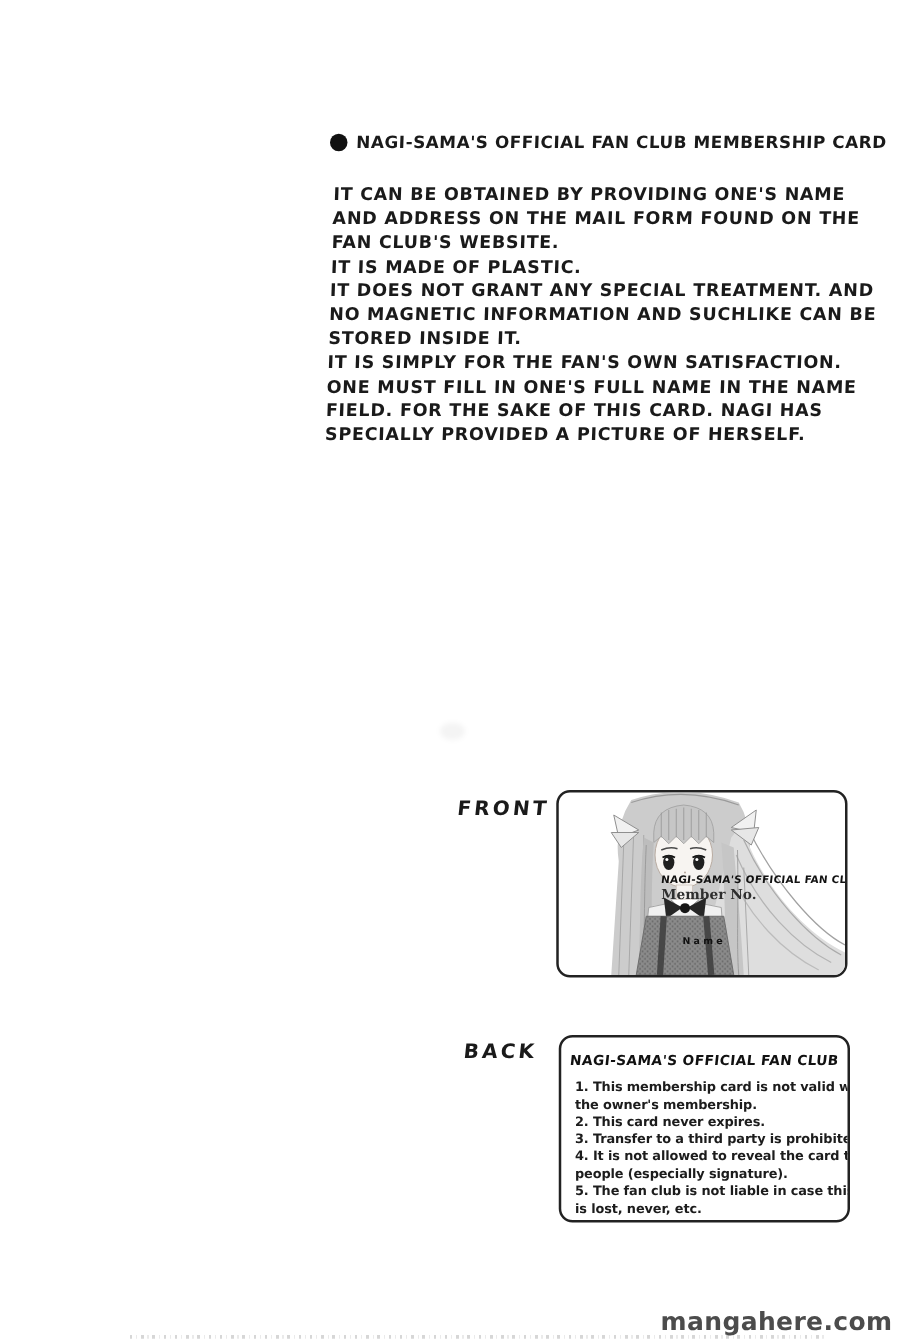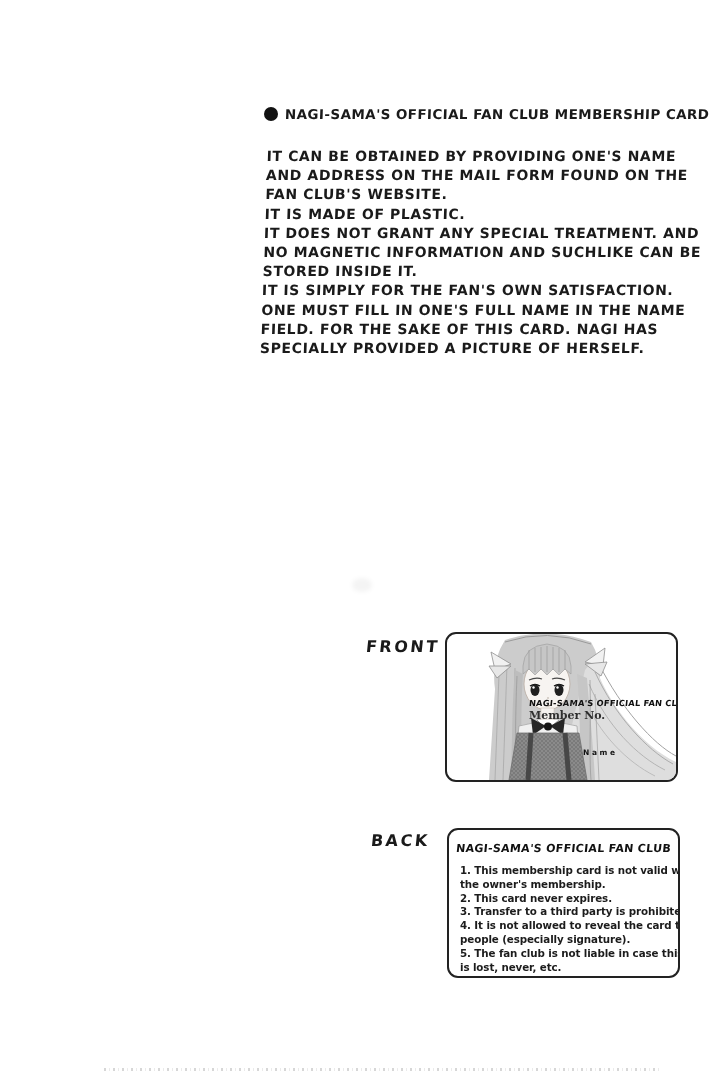--- a/index.html
+++ b/index.html
@@ -61,21 +61,21 @@
     white-space:nowrap;
   }
   .fc-member{
     position:absolute;left:82px;top:75px;width:146px;
     text-align:left;
     font-family:"DejaVu Serif","Liberation Serif",serif;
     font-size:11px;font-weight:bold;color:#2e2e2e;
   }
   .fc-name{
     position:absolute;left:99px;top:114px;
-    font-size:7.5px;font-weight:bold;letter-spacing:2.6px;color:#111;padding-left:37px;
+    font-size:7.5px;font-weight:bold;letter-spacing:2.6px;color:#111;
   }
   .bc-title{
     position:absolute;left:0;top:12px;width:100%;
     text-align:center;font-size:11px;font-weight:bold;
     letter-spacing:0.3px;transform:skewX(-6deg);color:#111;
     white-space:nowrap;
   }
   .bc-rules{
     position:absolute;left:11px;top:34px;right:5px;
     font-size:10.3px;font-weight:bold;line-height:13.8px;
@@ -201,15 +201,16 @@
         <div>2. This card never expires.</div>
         <div>3. Transfer to a third party is prohibited.</div>
         <div>4. It is not allowed to reveal the card to unauthorised</div>
         <div>people (especially signature).</div>
         <div>5. The fan club is not liable in case this card</div>
         <div>is lost, never, etc.</div>
       </div>
   </div>
 
   <div id="smudge"></div>
+  <div id="watermark">mangahere.com</div>
   <div id="scan-noise"></div>
 
 </div>
 
 </body></html>

